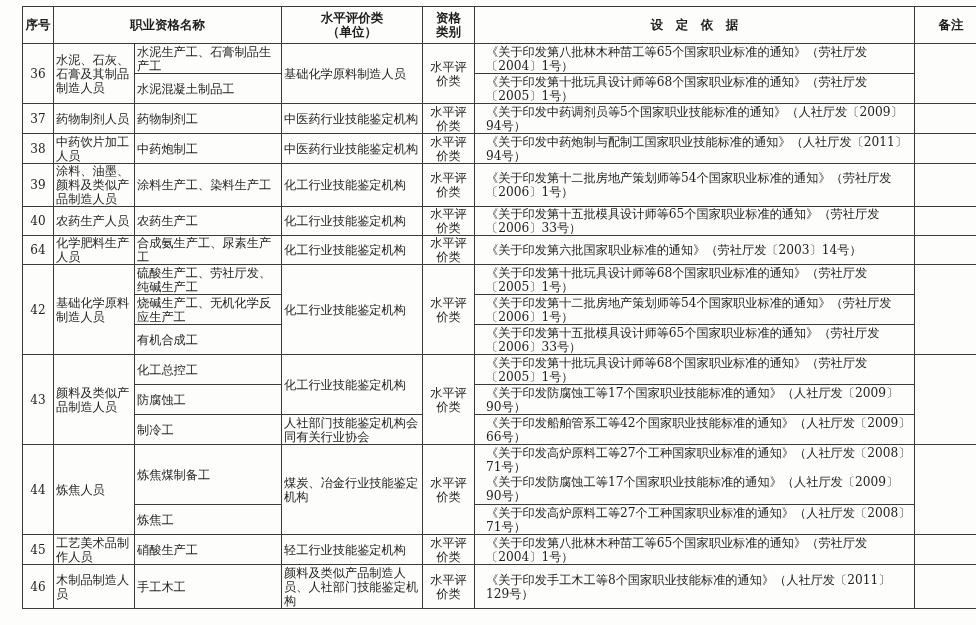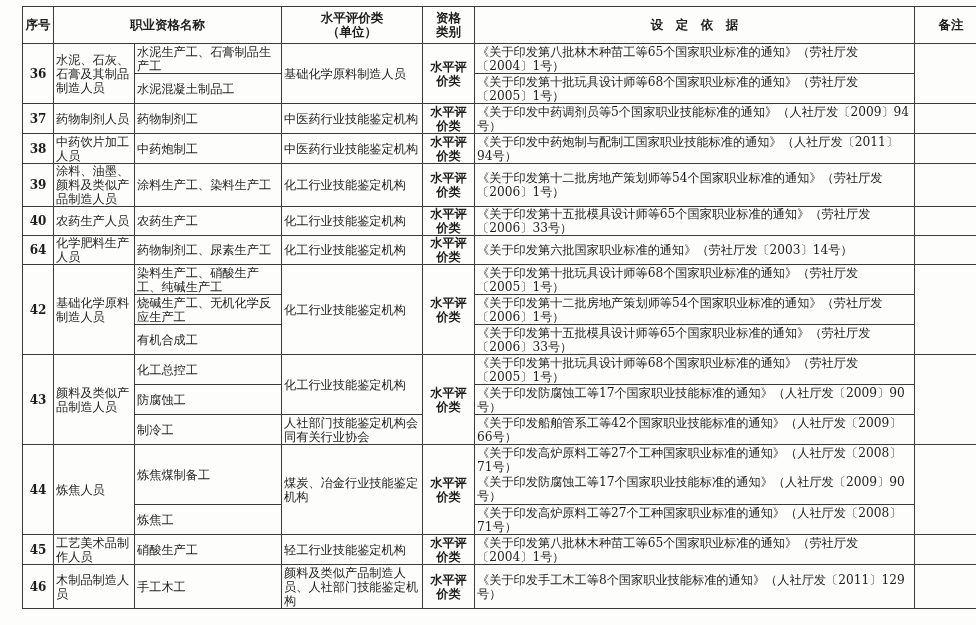--- a/index.html
+++ b/index.html
@@ -2,23 +2,23 @@
 <html><head>
 <meta charset="utf-8">
 <style>
   html, body { margin:0; padding:0; background:#fdfdfb; }
   body { width:976px; height:625px; overflow:hidden; position:relative;
          font-family:"DejaVu Serif","Liberation Serif",serif; color:#1e1e1e; }
   table { position:absolute; left:22px; top:6px; border-collapse:collapse; table-layout:fixed;
           width:965px; font-size:12.2px; line-height:14px; }
   td, th { border:1px solid #3a3a3a; padding:0 2px; vertical-align:middle; overflow:hidden; }
   th { font-weight:bold; font-size:12.5px; text-align:center; }
-  .c { text-align:center;font-weight:bold; }
+  .c { text-align:center; }
   .l { text-align:left; }
-  .basis { text-align:left; padding-left:2px; }
+  .basis { text-align:left; padding-left:11px; }
   .num { font-size:12px; }
 </style>
 </head>
 <body>
 
 <table>
   <colgroup>
     <col style="width:31px">
       <col style="width:81px">
       <col style="width:147px">
@@ -89,31 +89,31 @@
       <td class="l">农药生产工</td>
       <td class="l">化工行业技能鉴定机构</td>
       <td class="c">水平评价类</td>
       <td class="basis">《关于印发第十五批模具设计师等65个国家职业标准的通知》（劳社厅发〔2006〕33号）</td>
       <td></td>
     </tr>
 
     <tr style="height:29px">
       <td class="c num">64</td>
       <td class="l">化学肥料生产人员</td>
-      <td class="l">药物制剂工、尿素生产工</td>
+      <td class="l">合成氨生产工、尿素生产工</td>
       <td class="l">化工行业技能鉴定机构</td>
       <td class="c">水平评价类</td>
       <td class="basis">《关于印发第六批国家职业标准的通知》（劳社厅发〔2003〕14号）</td>
       <td></td>
     </tr>
 
     <tr style="height:30px">
       <td rowspan="3" class="c num">42</td>
       <td rowspan="3" class="l">基础化学原料制造人员</td>
-      <td class="l">染料生产工、硝酸生产工、纯碱生产工</td>
+      <td class="l">硫酸生产工、劳社厅发、纯碱生产工</td>
       <td rowspan="3" class="l">化工行业技能鉴定机构</td>
       <td rowspan="3" class="c">水平评价类</td>
       <td class="basis">《关于印发第十批玩具设计师等68个国家职业标准的通知》（劳社厅发〔2005〕1号）</td>
       <td rowspan="3"></td>
     </tr>
     <tr style="height:30px">
       <td class="l">烧碱生产工、无机化学反应生产工</td>
       <td class="basis">《关于印发第十二批房地产策划师等54个国家职业标准的通知》（劳社厅发〔2006〕1号）</td>
     </tr>
     <tr style="height:30px">

